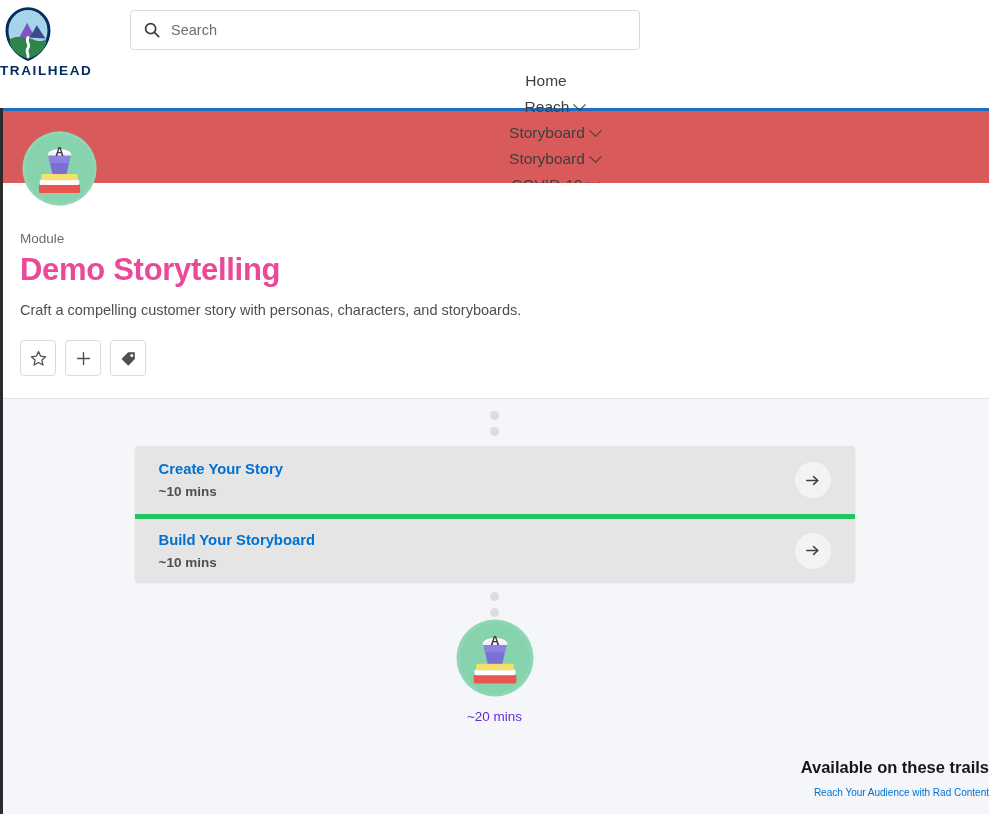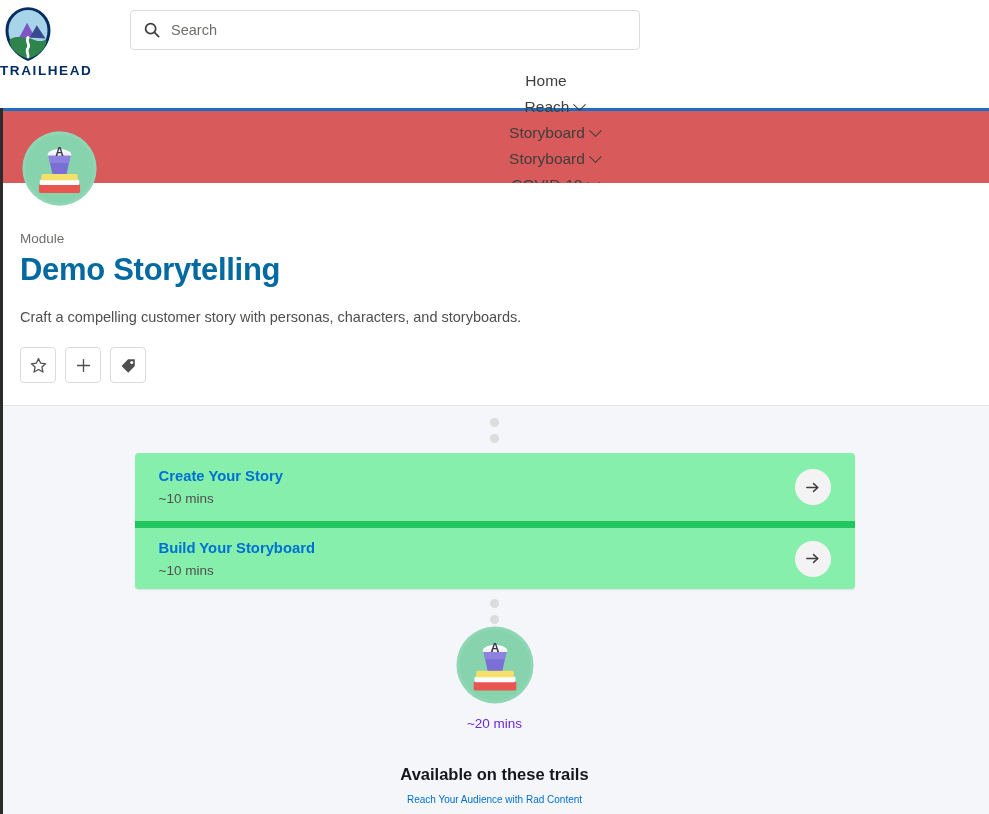--- a/index.html
+++ b/index.html
@@ -135,27 +135,27 @@
     padding-top: 48px;
     font-size: 13.5px;
     color: #706e6b;
     font-family: "Liberation Sans", sans-serif;
   }
 
   .title {
     margin-top: 6px;
     font-size: 31px;
     font-weight: bold;
-    color: #0369a1;
+    color: #ec4899;
     letter-spacing: -0.3px;
     font-family: "Liberation Sans", sans-serif;
   }
 
   .subtitle {
-    margin-top: 21px;
+    margin-top: 14px;
     font-size: 14.5px;
     color: #514f4d;
     font-family: "Liberation Sans", sans-serif;
   }
 
   .action-row { margin-top: 22px; display: flex; gap: 9px; }
 
   .action-btn {
     width: 36px;
     height: 36px;
@@ -182,47 +182,48 @@
     align-items: center;
     gap: 7px;
     padding-top: 12px;
   }
   .dots.bottom { padding-top: 10px; }
   .dot { width: 9px; height: 9px; border-radius: 50%; background: #dcdcdc; }
 
   .units {
     width: 720px;
     margin: 10px auto 0 auto;
-    background: #86efac;
+    background: #e5e5e5;
     border-radius: 4px;
     box-shadow: 0 1px 2px rgba(0,0,0,0.10);
     overflow: hidden;
   }
 
   .unit-row {
     display: flex;
     align-items: center;
     justify-content: space-between;
     padding: 18px 24px 18px 24px;
     height: 68px;
     cursor: pointer;
   }
-  .unit-row + .unit-row { border-top: 7px solid #22c55e; }
+  .unit-row + .unit-row { border-top: 5px solid #22c55e; }
 
   .unit-title {
     font-size: 14.8px;
     font-weight: bold;
     color: #0070d2;
     font-family: "Liberation Sans", sans-serif;
   }
   .unit-time {
     margin-top: 7px;
     font-size: 13.5px;
     color: #514f4d;
     font-family: "Liberation Sans", sans-serif;
+    font-weight: bold;
   }
 
   .arrow-btn {
     width: 36px;
     height: 36px;
     border-radius: 50%;
     background: #f3f3f3;
     display: flex;
     align-items: center;
     justify-content: center;
@@ -240,21 +241,21 @@
 
   .summary-time {
     margin-top: 10px;
     font-size: 13.5px;
     color: #6d28d9;
     font-family: "Liberation Sans", sans-serif;
   }
 
   .trails {
     margin-top: 34px;
-    text-align: center;
+    text-align: right;
   }
   .trails-heading {
     font-size: 16.5px;
     font-weight: bold;
     color: #16161d;
     font-family: "Liberation Sans", sans-serif;
   }
   .trail-link {
     display: inline-block;
     margin-top: 10px;

